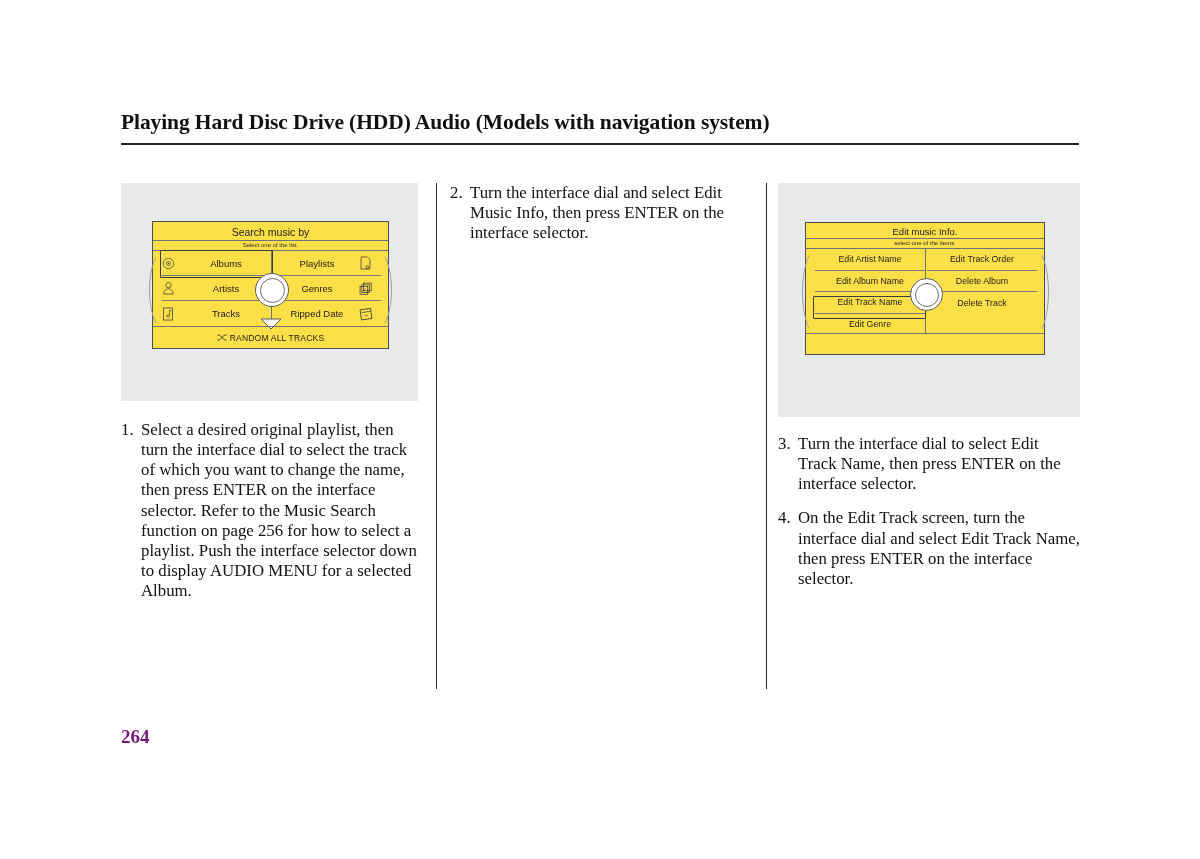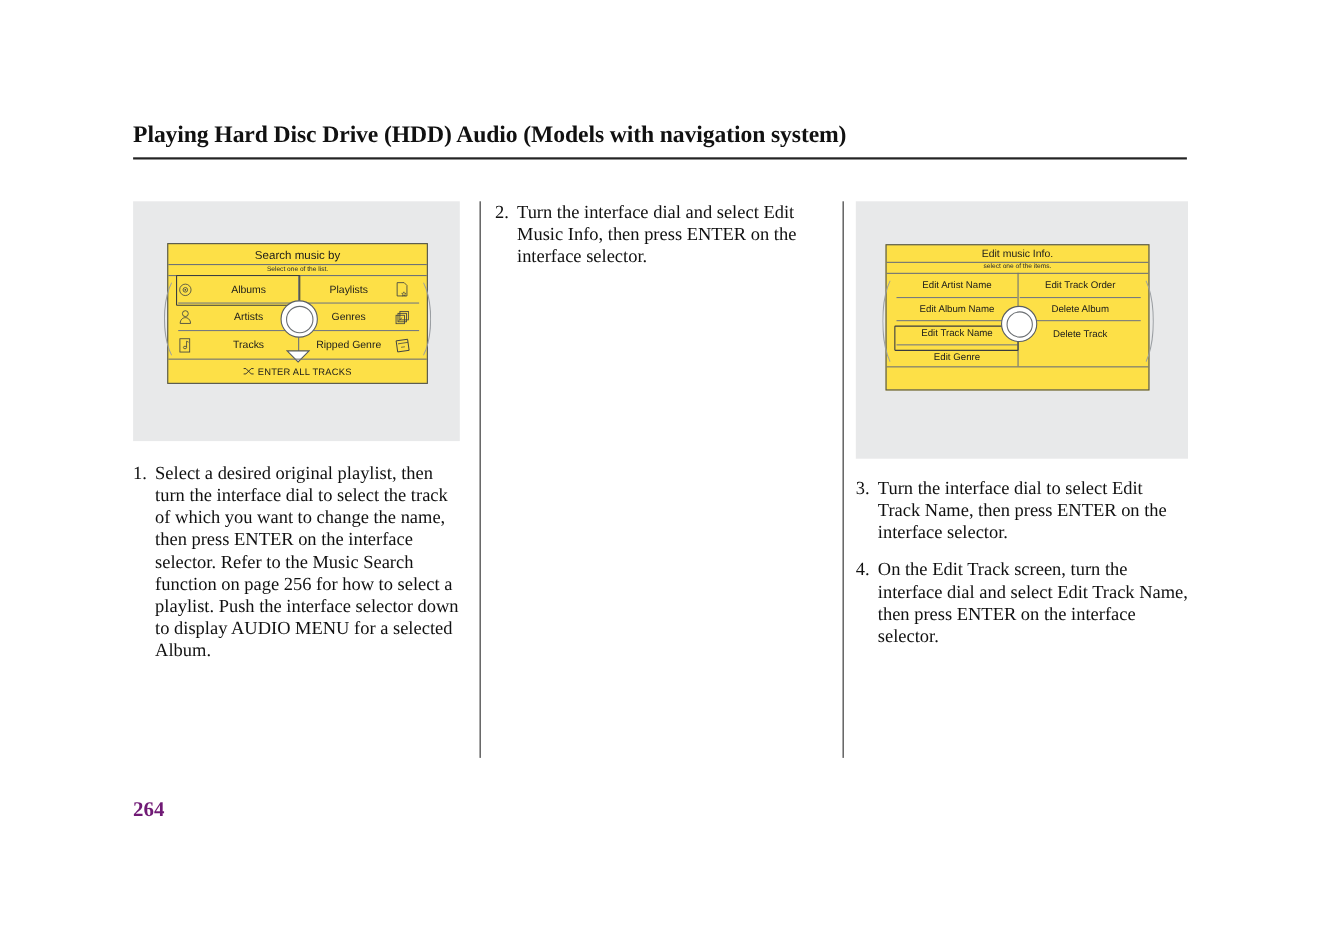--- a/index.html
+++ b/index.html
@@ -317,21 +317,21 @@
           <svg width="14" height="14" viewBox="0 0 20 20">
             <rect x="6.5" y="3" width="11" height="11" fill="none" stroke="#3c4043" stroke-width="1.1"></rect>
             <rect x="4" y="5.5" width="11" height="11" fill="none" stroke="#3c4043" stroke-width="1.1"></rect>
             <rect x="1.5" y="8" width="11" height="11" fill="none" stroke="#3c4043" stroke-width="1.1"></rect>
             <path d="M4.5 15.5 L9.5 11" stroke="#3c4043" stroke-width="1" fill="none"></path>
           </svg>
         </span>
       </div>
 
       <div class="nav-item s1-item s1-right s1-row3 no-rule">
-        <span class="nav-label">Ripped Genre</span>
+        <span class="nav-label">Ripped Date</span>
         <span class="nav-icon">
           <svg width="14" height="14" viewBox="0 0 20 20">
             <rect x="2.5" y="3" width="15" height="14.5" fill="none" stroke="#3c4043" stroke-width="1.2" transform="rotate(-8 10 10)"></rect>
             <path d="M4 8 L17 6" stroke="#3c4043" stroke-width="1" fill="none"></path>
             <path d="M8 12.5 L13 11.8" stroke="#3c4043" stroke-width="0.9" fill="none"></path>
           </svg>
         </span>
       </div>
 
       <div id="s1-selected" class="selected-box" style="background:transparent;"></div>
@@ -346,21 +346,21 @@
 
       <div id="s1-rule-bot" class="screen-hrule"></div>
 
       <div id="s1-bottom-bar">
         <span style="margin-right:3px;display:inline-flex;">
           <svg width="10" height="7" viewBox="0 0 14 10">
             <path d="M0.5 1.5 H3.5 L10.5 8.5 H13.5" fill="none" stroke="#2a2a2a" stroke-width="1.2"></path>
             <path d="M0.5 8.5 H3.5 L10.5 1.5 H13.5" fill="none" stroke="#2a2a2a" stroke-width="1.2"></path>
           </svg>
         </span>
-        <span>ENTER ALL TRACKS</span>
+        <span>RANDOM ALL TRACKS</span>
       </div>
 
     </div>
   </div>
 
   <div class="step">
     <span class="step-num">1.</span>
     <span class="step-text">Select a desired original playlist, then turn the interface dial to select the track of which you want to change the name, then press ENTER on the interface selector. Refer to the Music Search function on page 256 for how to select a playlist. Push the interface selector down to display AUDIO MENU for a selected Album.</span>
   </div>
 

